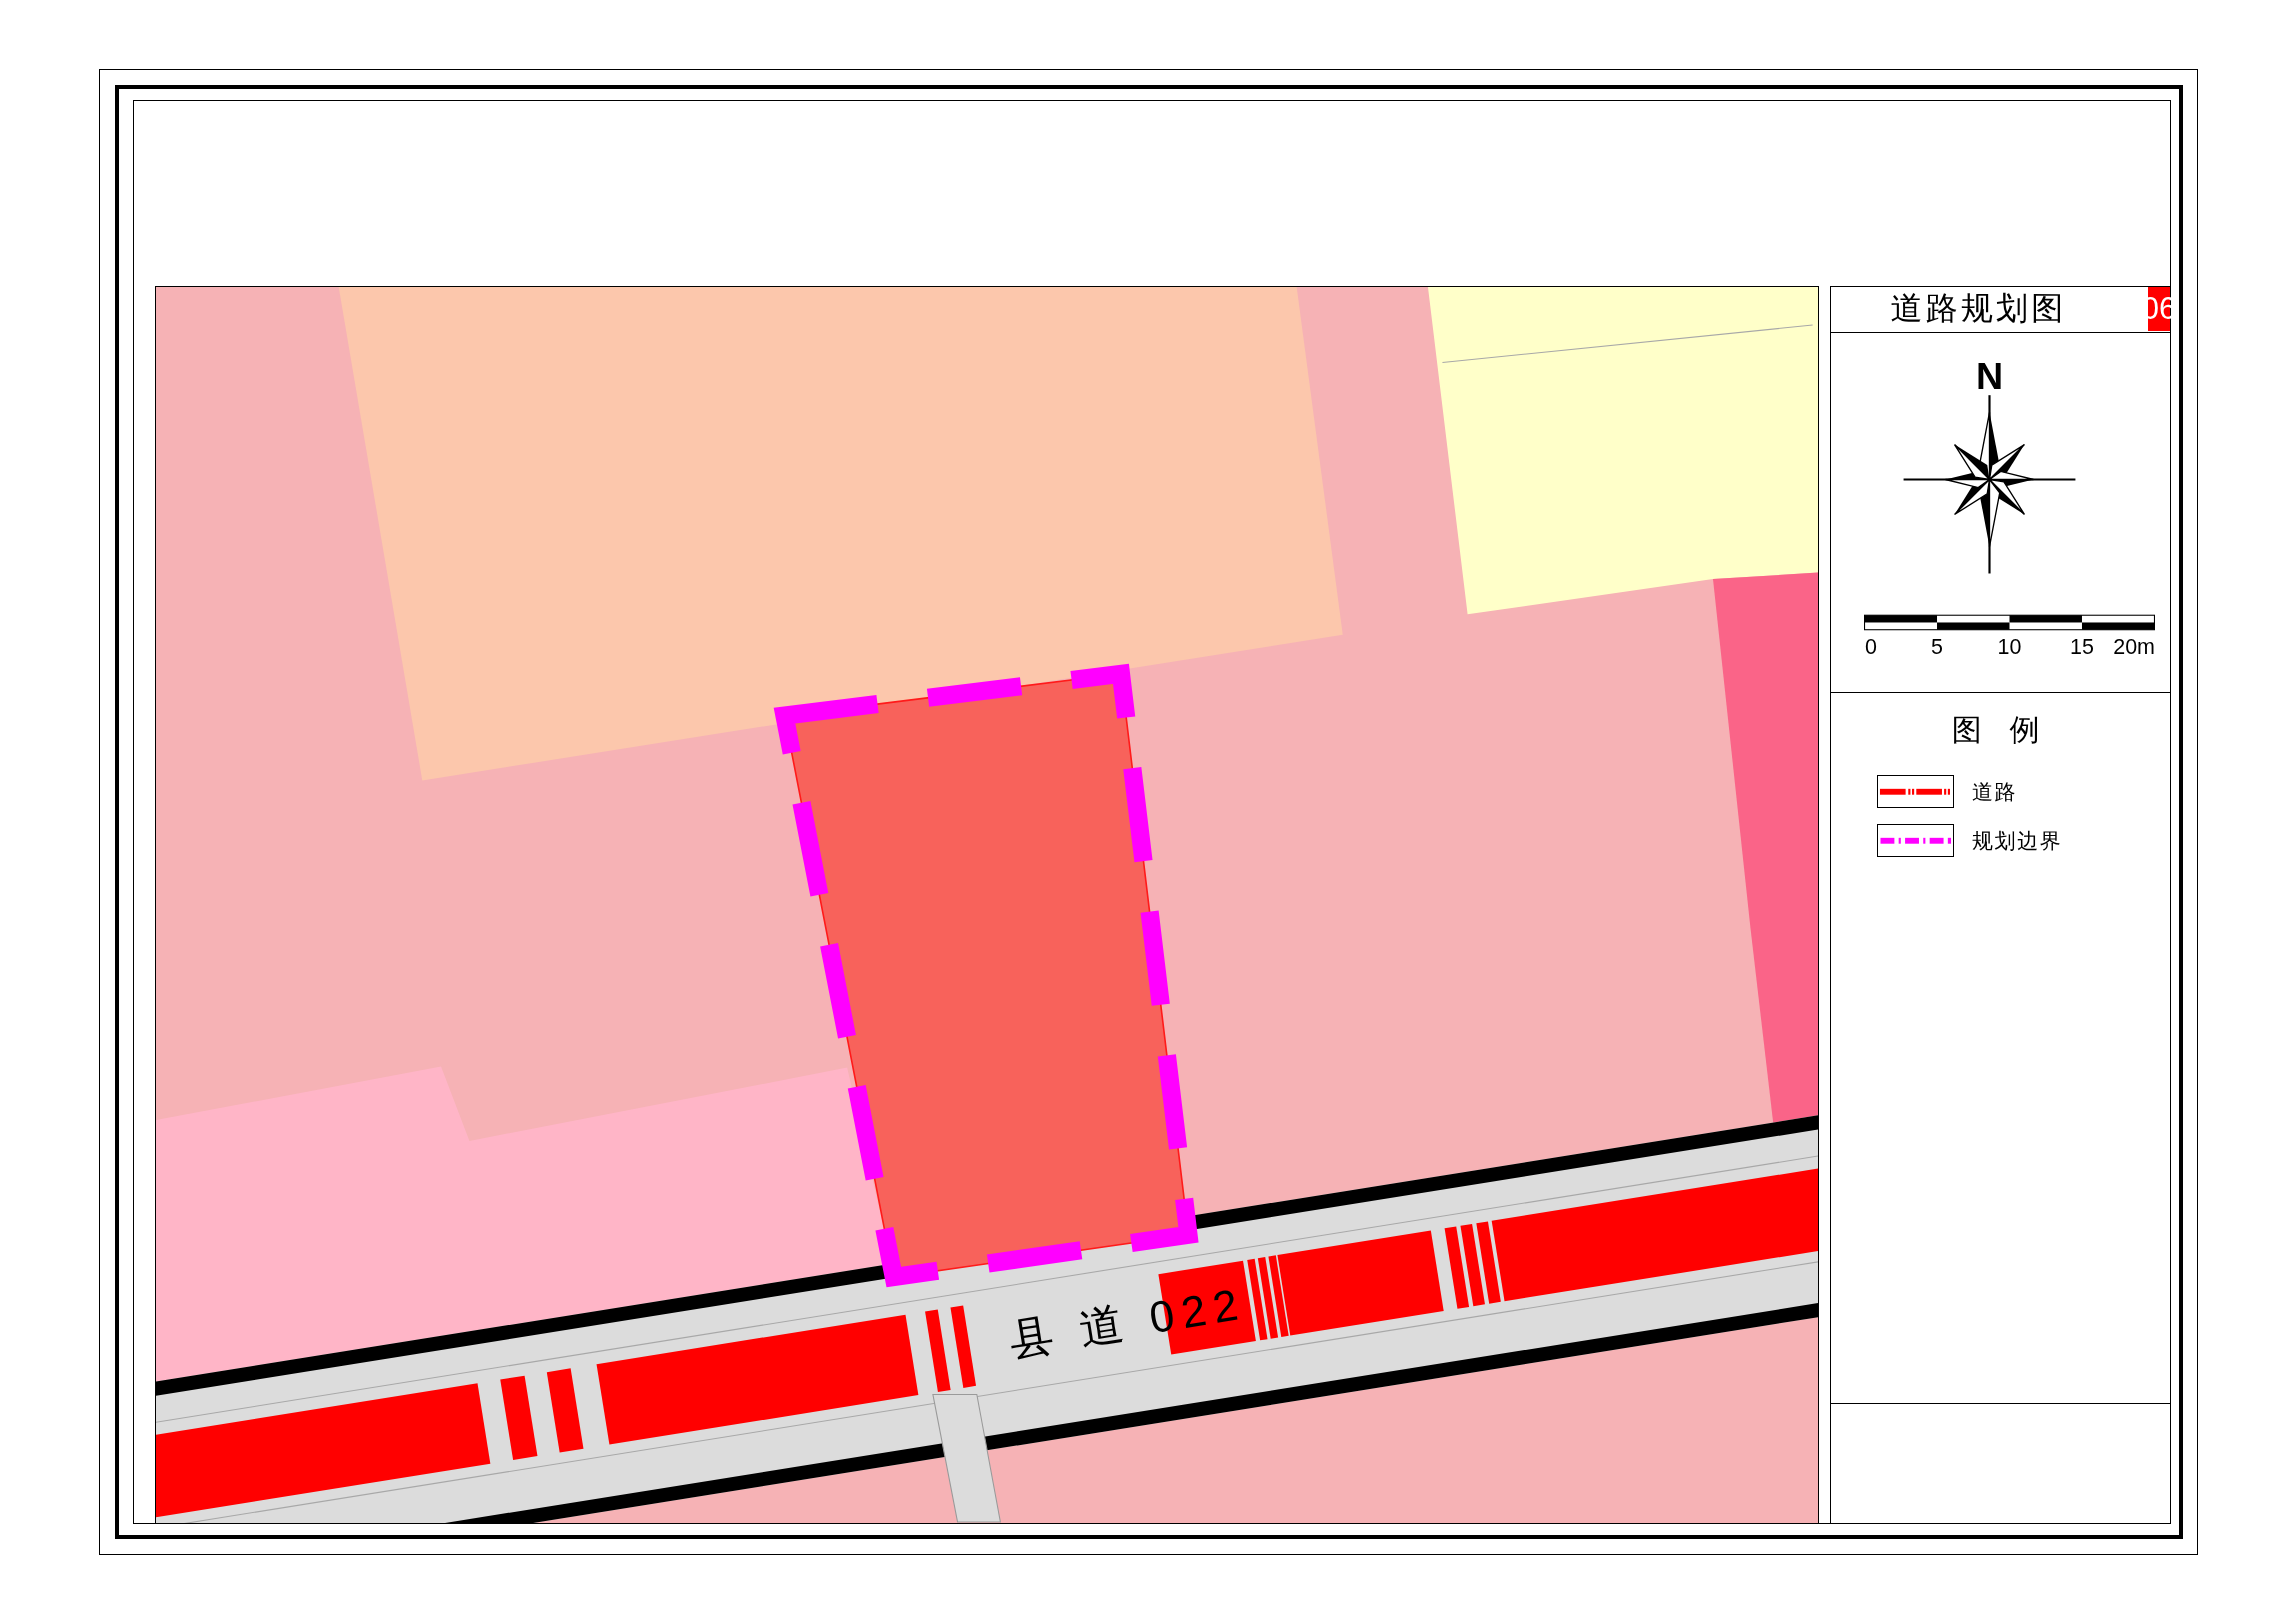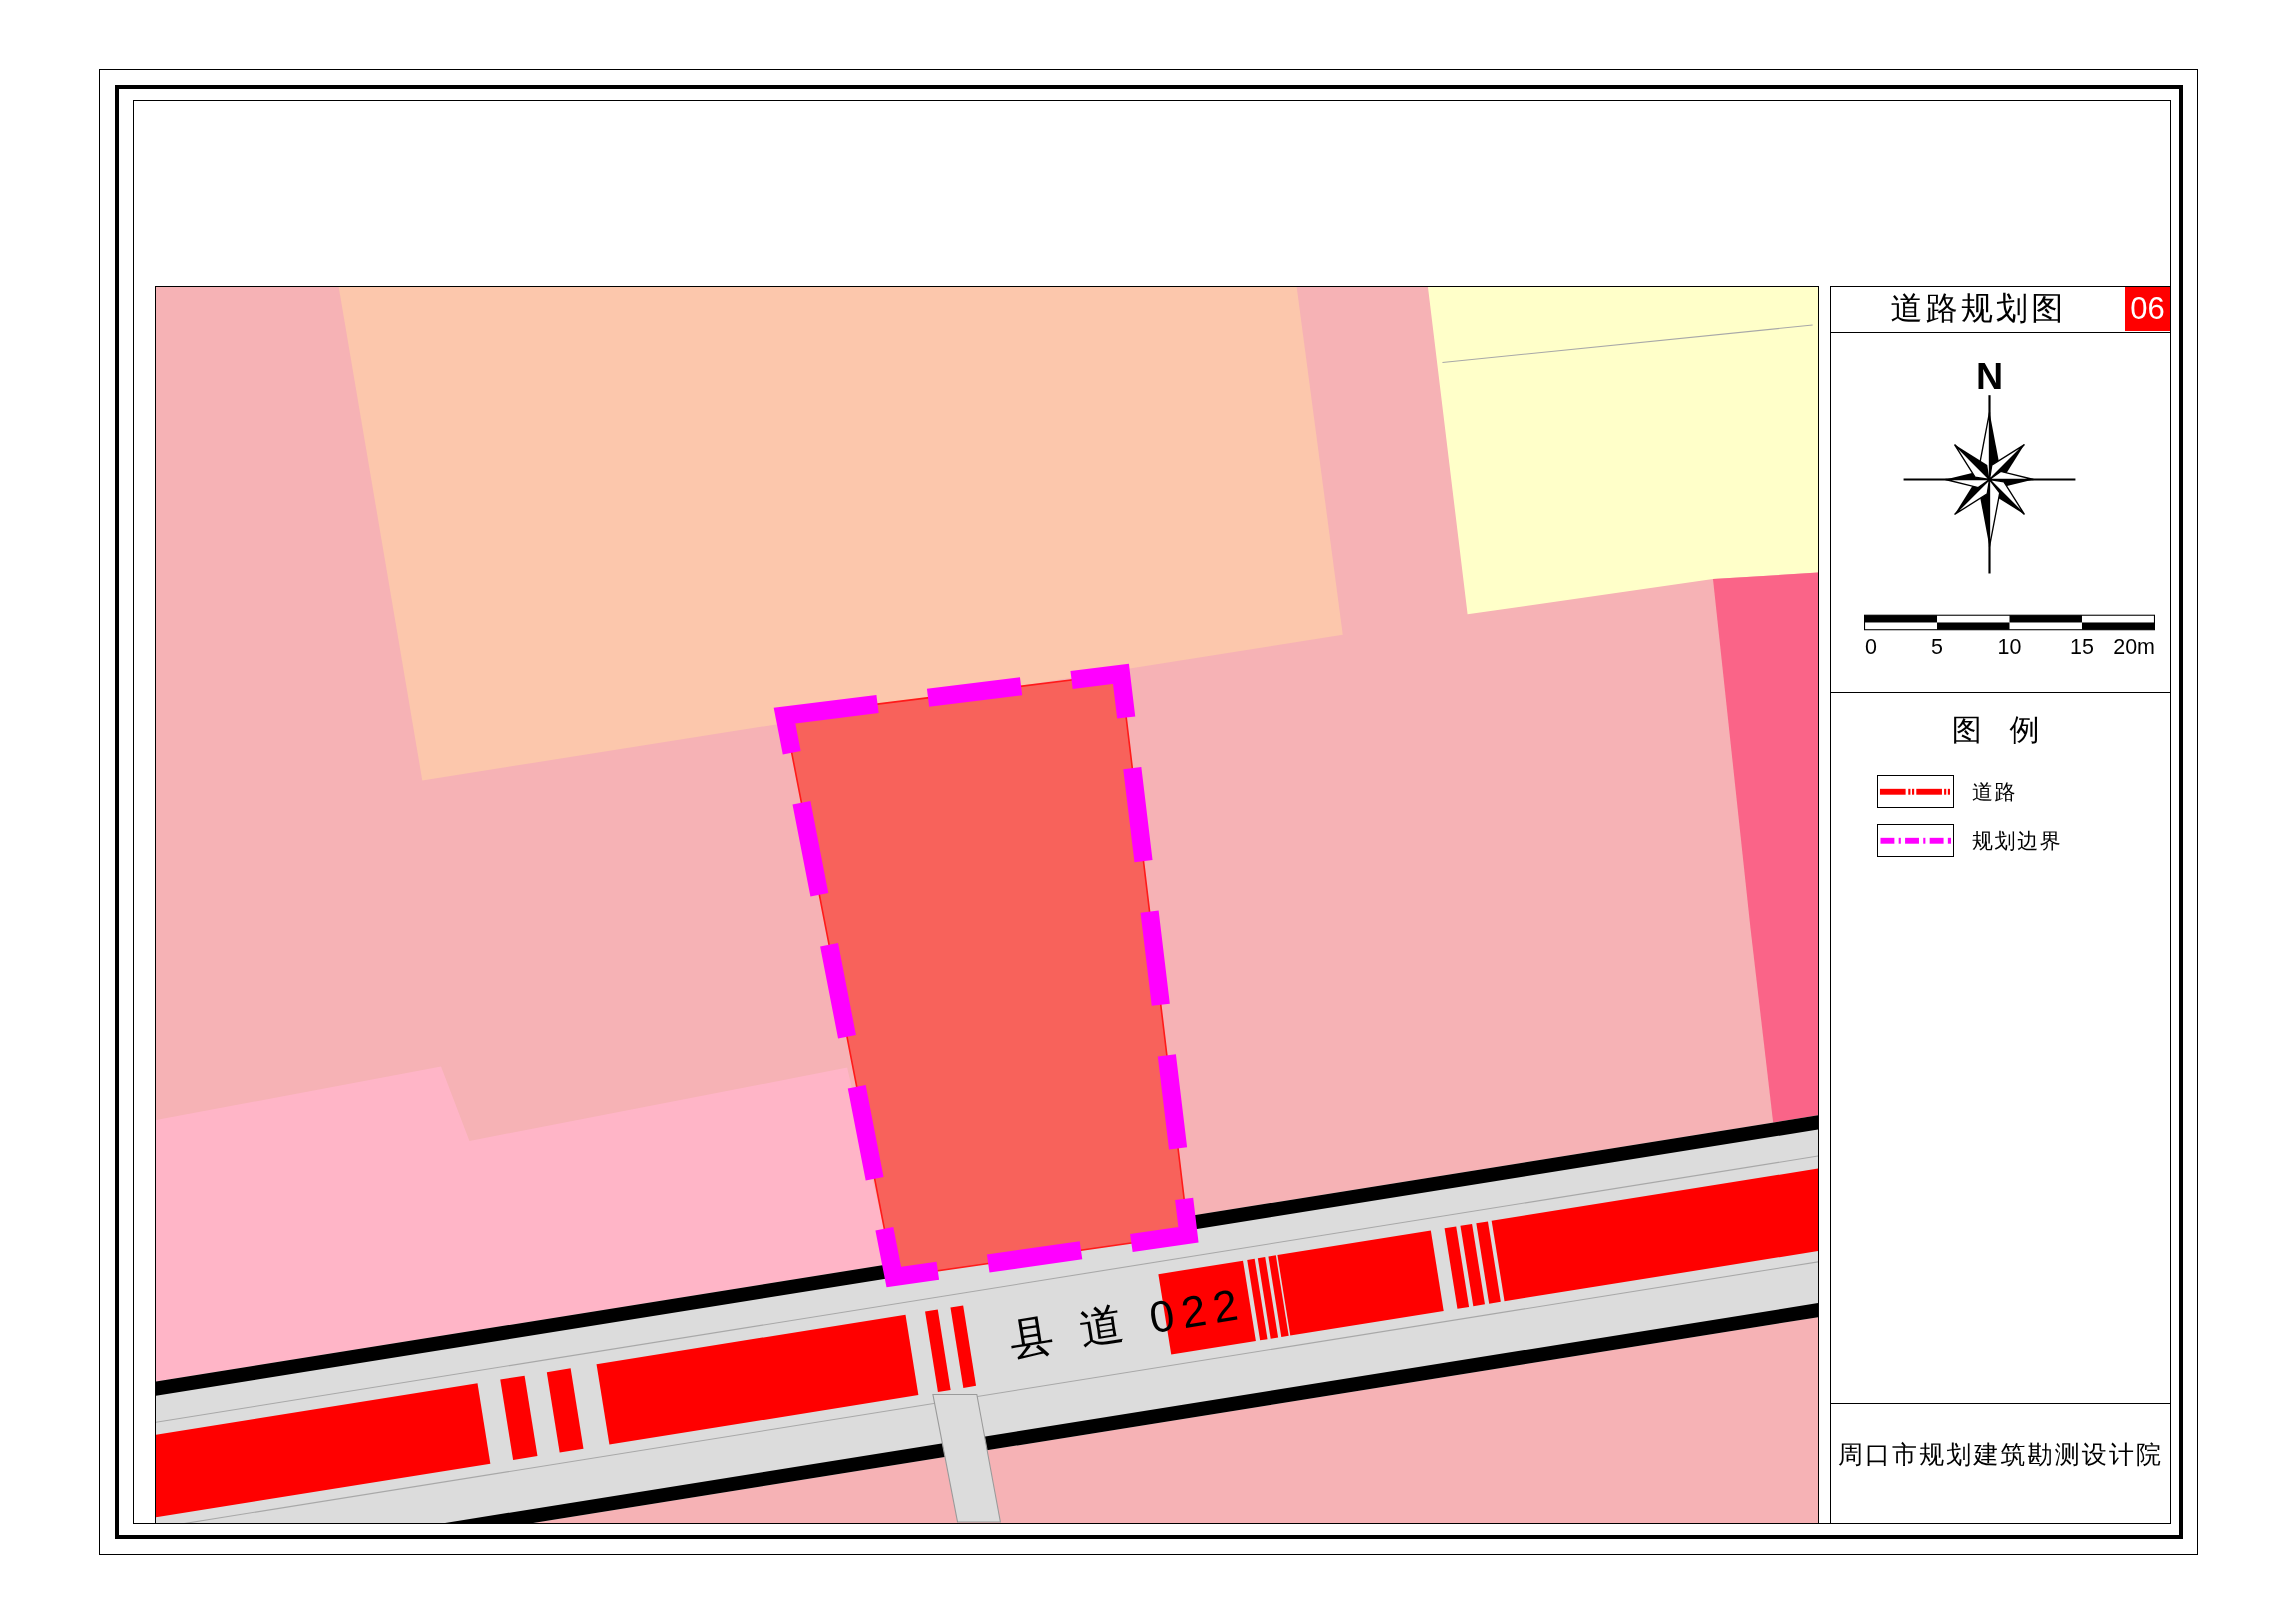--- a/index.html
+++ b/index.html
@@ -35,21 +35,21 @@
   .road-edge{fill:var(--edge-black);}
   .branch{fill:var(--road-gray);stroke:#9a9a9a;stroke-width:2;}
   .plot-fill{fill:var(--plot-red);stroke:var(--plot-outline);stroke-width:3;}
   .plot-border{fill:none;stroke:var(--magenta);stroke-width:34;stroke-dasharray:175 95;}
   .road-label{font-family:"Liberation Sans",sans-serif;font-size:82px;letter-spacing:14px;fill:#000;}
   
   .sidebar{left:1830px;top:286px;width:341px;height:1238px;border:1.6px solid #000;background:#fff;}
   .sb-header{left:0;top:0;width:100%;height:46px;border-bottom:1.6px solid #000;}
   .sb-header-title{left:0;top:0;width:295px;height:44px;display:flex;align-items:center;justify-content:center;
     font-size:32px;letter-spacing:3.2px;}
-  .sb-header-num{right:0;top:0;width:45px;height:44px;background:var(--header-red);color:#fff;
+  .sb-header-num{right:0;top:0;width:22px;height:44px;background:var(--header-red);color:#fff;
     display:flex;align-items:center;justify-content:center;font-size:31px;}
   .sb-compass{left:28.4px;top:62px;width:261px;height:261px;}
   .compass-line{stroke:#000;stroke-width:4;fill:none;}
   .cp-black{fill:#000;}
   .cp-white{fill:#fff;stroke:#000;stroke-width:2.5;}
   .north-label{font-size:70px;font-weight:bold;fill:#000;text-anchor:middle;}
   .sb-scalebar{left:33px;top:327px;width:291px;height:54px;}
   .sc-frame{fill:#fff;stroke:#000;stroke-width:2;}
   .sc-black{fill:#000;}
   .sc-label{font-size:40px;fill:#000;}
@@ -187,17 +187,16 @@
         <rect class="lg-mag" x="38" y="24" width="4" height="11"></rect>
         <rect class="lg-mag" x="50" y="24" width="26" height="11"></rect>
         <rect class="lg-mag" x="84" y="24" width="4" height="11"></rect>
         <rect class="lg-mag" x="96" y="24" width="26" height="11"></rect>
         <rect class="lg-mag" x="130" y="24" width="6" height="11"></rect>
       </svg>
     </div>
     <div class="abs legend-label" style="top:537px;">规划边界</div>
 
     <div class="abs sb-divider" style="top:1116px;"></div>
-    <div class="abs sb-institute">周口市规划建筑勘测设计院</div>
   </div>
 
 </div>
 
 
 </body></html>

